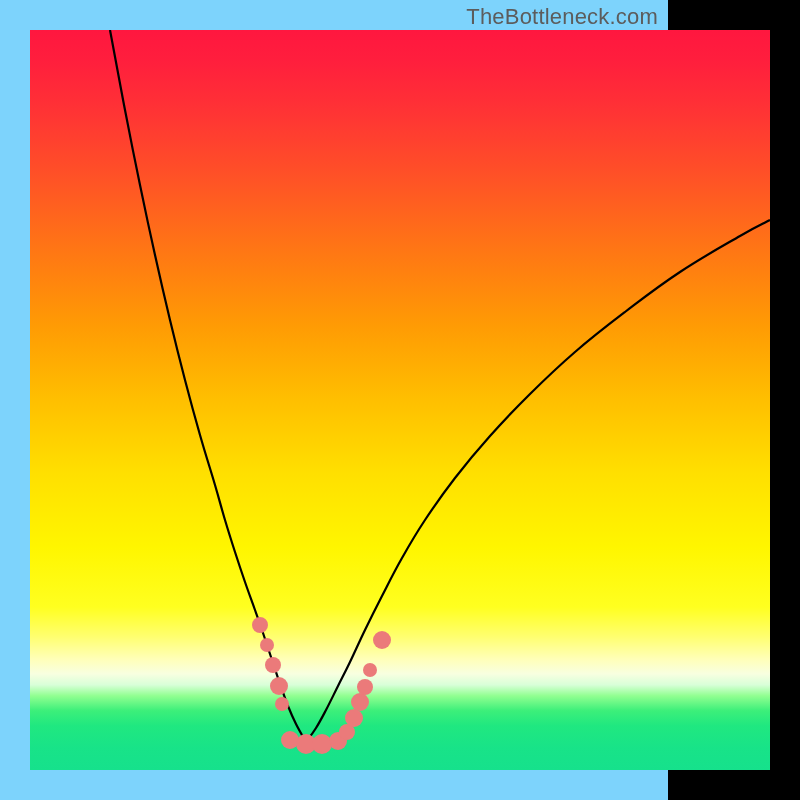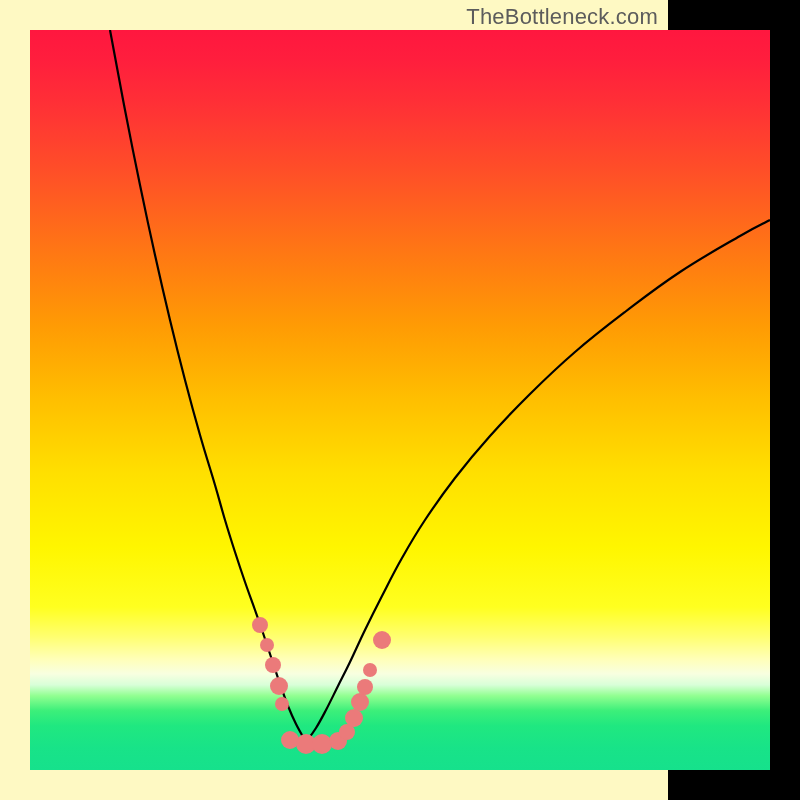--- a/index.html
+++ b/index.html
@@ -10,21 +10,21 @@
     overflow: hidden;
     background: #000;
     font-family: Arial, Helvetica, sans-serif;
   }
   .frame {
     position: absolute;
     left: 0;
     top: 0;
     width: 668px;
     height: 800px;
-    background: #fef9c3;
+    background: #7dd3fc;
   }
   .plot-area {
     position: absolute;
     left: 30px;
     top: 30px;
     width: 740px;
     height: 740px;
     overflow: hidden;
   }
   .gradient {

